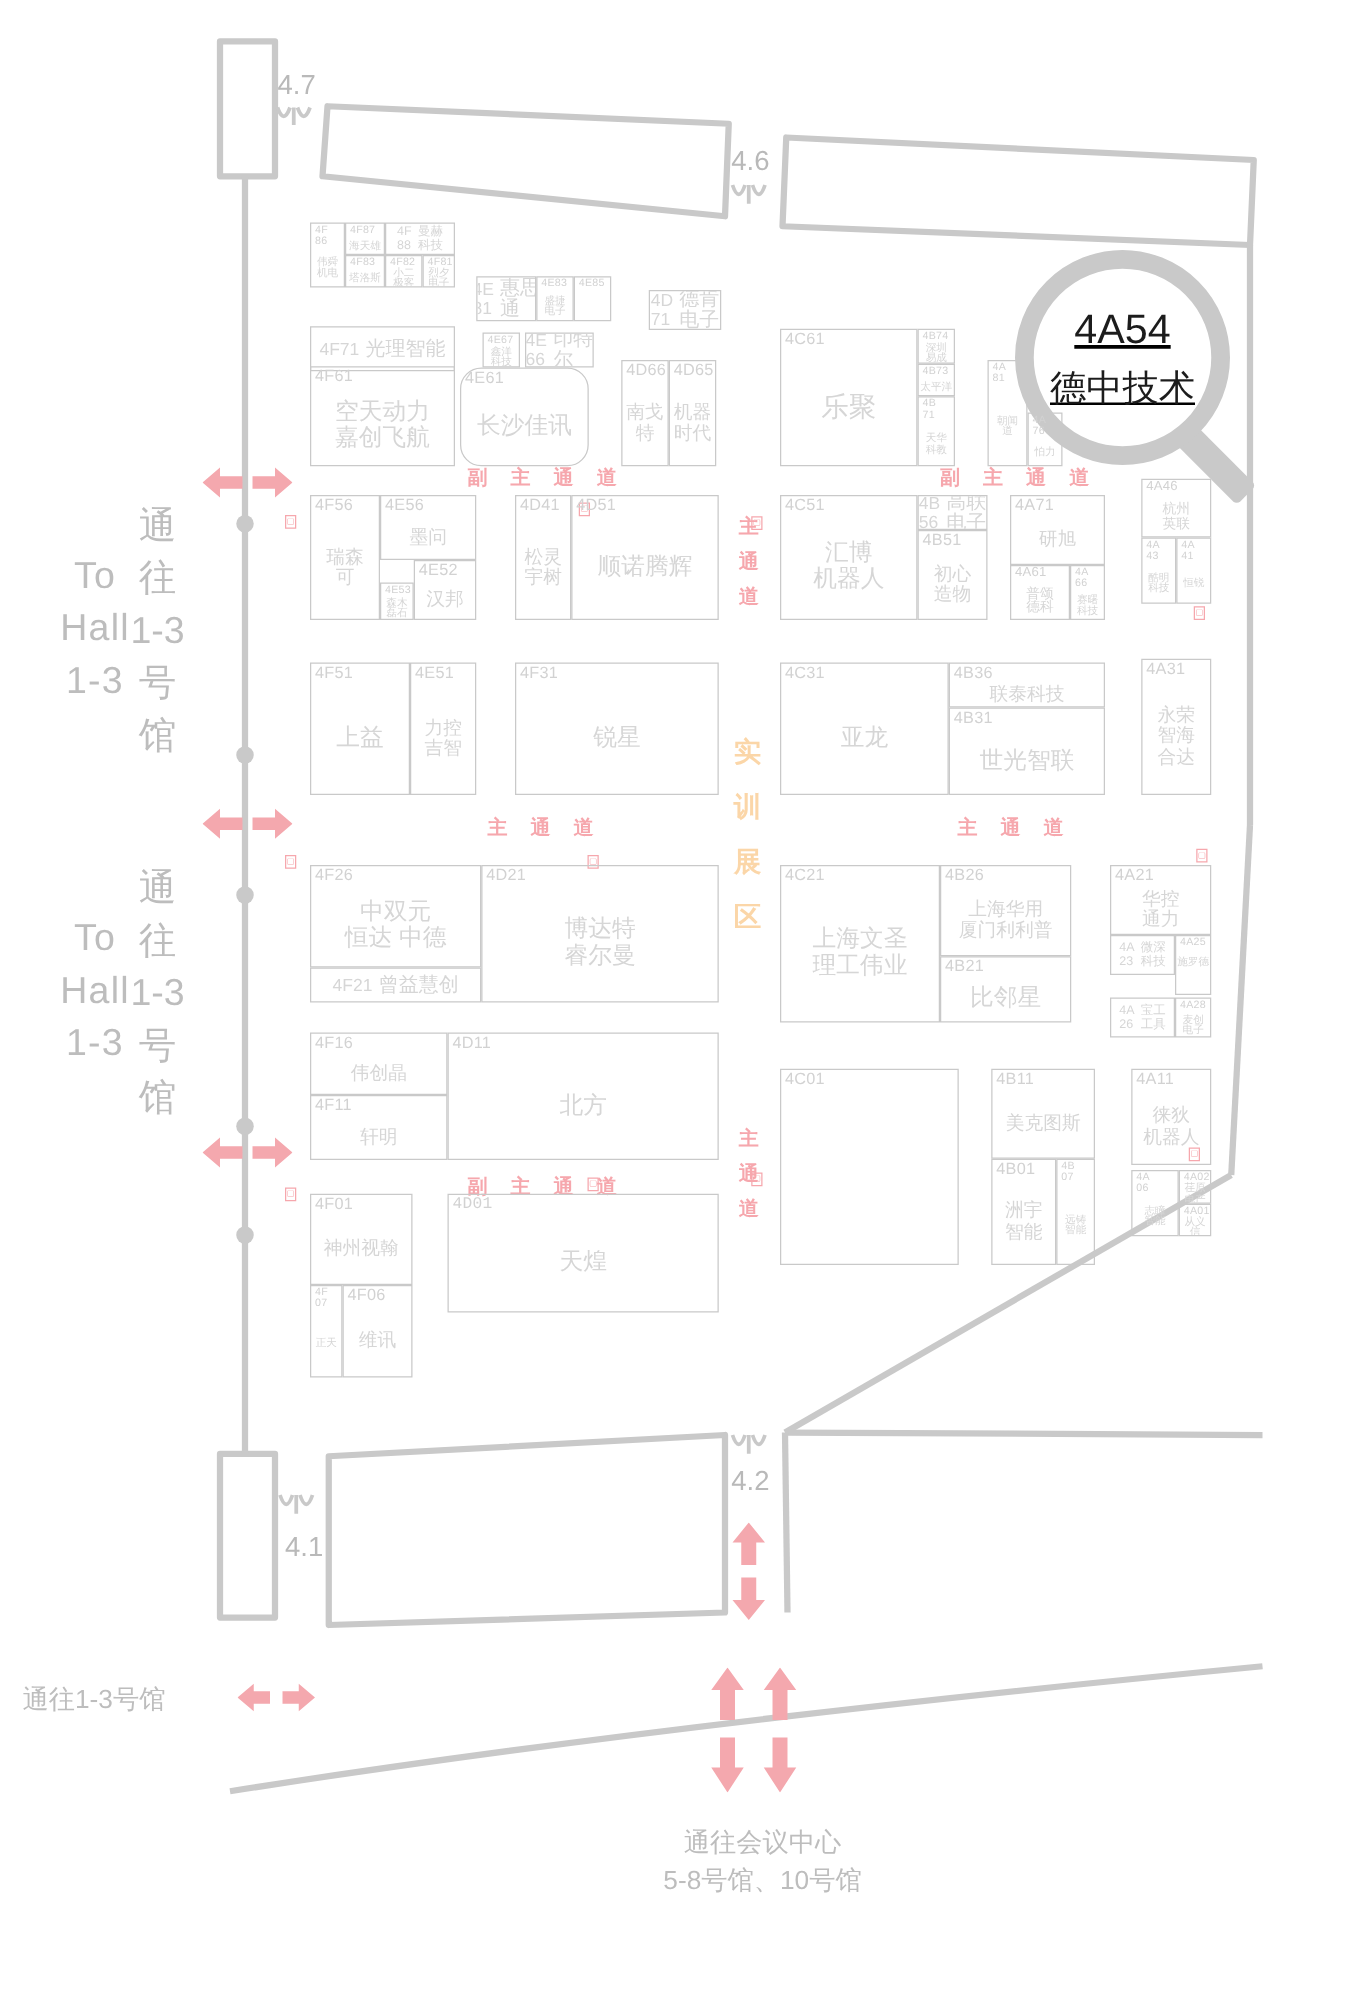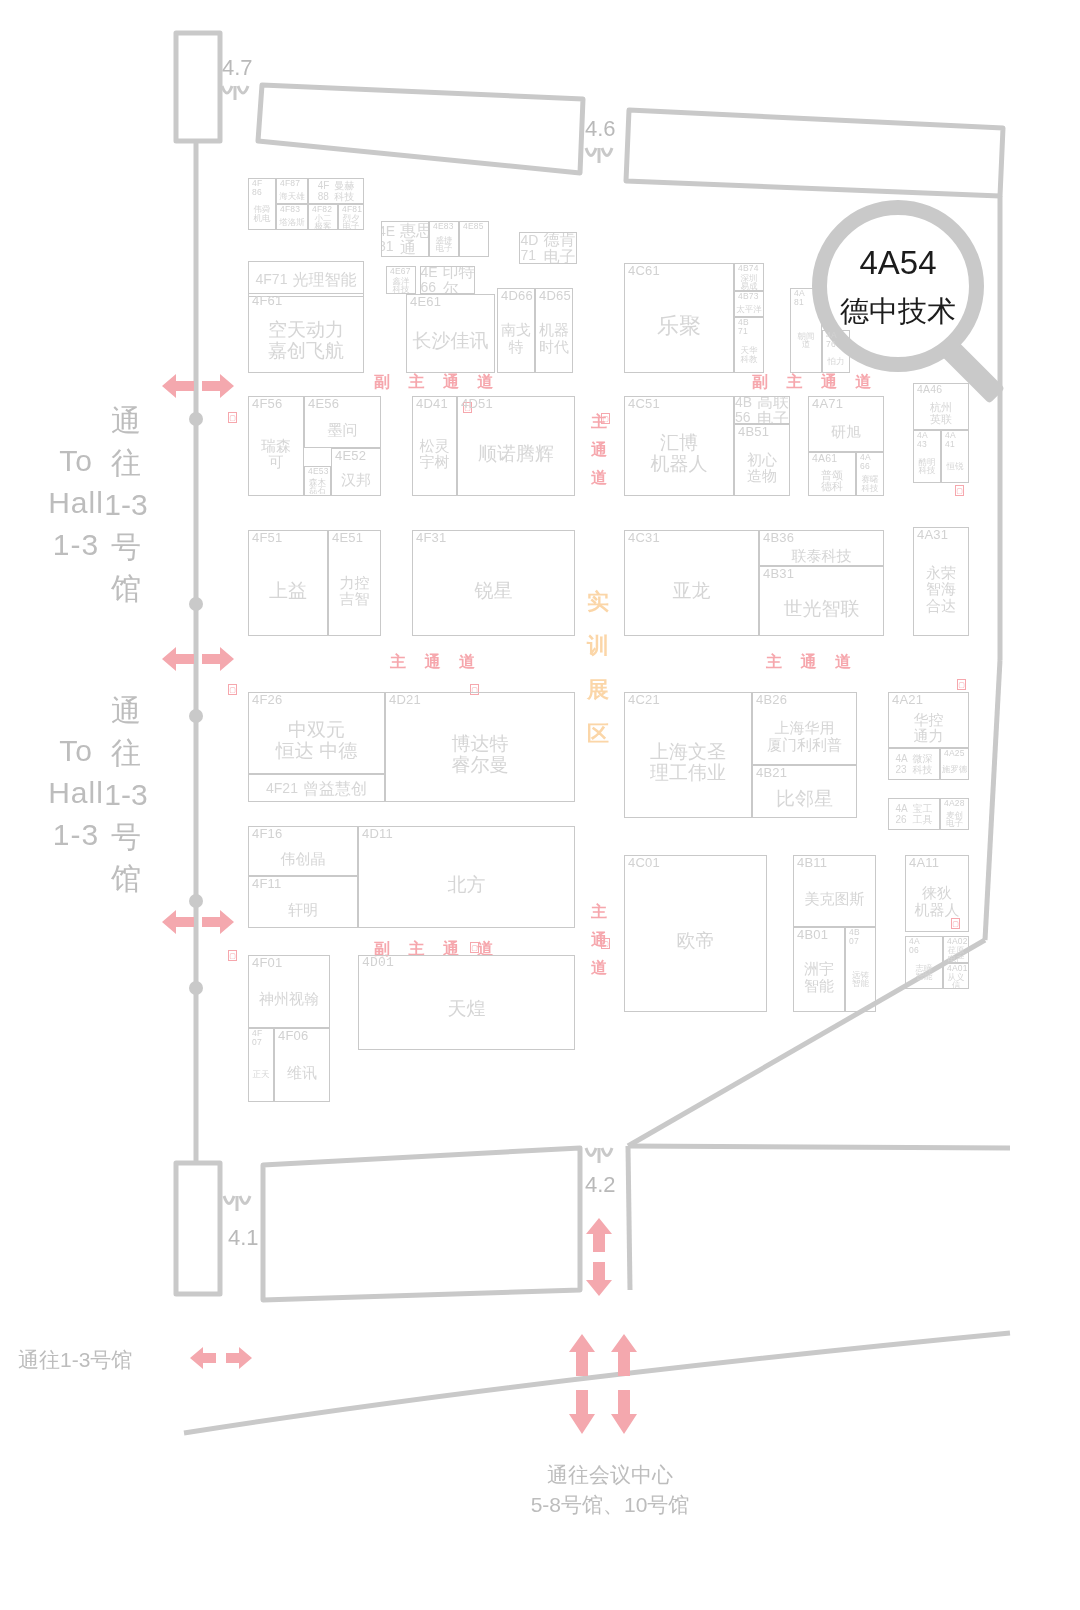--- a/index.html
+++ b/index.html
@@ -79,21 +79,21 @@
   #mag .ring{
     position:absolute;left:0;top:0;width:172px;height:172px;border-radius:50%;
     background:#fff;border:15px solid #c9c9c9;box-sizing:border-box;
   }
   #mag .handle{
     position:absolute;left:130px;top:130px;width:78px;height:22px;
     background:#c9c9c9;border-radius:4px;
     transform:rotate(45deg);transform-origin:0 50%;
   }
   #mag .mtxt{position:absolute;left:0;top:0;width:172px;height:172px;
-    display:flex;flex-direction:column;align-items:center;justify-content:center;gap:16px;}
+    display:flex;flex-direction:column;align-items:center;justify-content:center;gap:16px;text-decoration:underline;}
   #mag .mcode{font-size:33px;color:#1c1c1c;line-height:34px;}
   #mag .mname{font-size:29px;color:#1c1c1c;line-height:30px;}
 </style>
 </head>
 <body>
 
 <div id="stage">
 
   <svg id="walls" viewBox="0 0 1080 1610">
     <g fill="none" stroke="#c9c9c9" stroke-width="5" stroke-linejoin="round">
@@ -307,21 +307,21 @@
 科技</div>
       </div>
       <div class="booth xs" style="left: 420px; top: 266px; width: 55px; height: 28px;">
         <div class="inline">
           <div class="c">4E
 66</div>
           <div class="n">印特
 尔</div>
         </div>
       </div>
-      <div class="booth mid" style="left: 406px; top: 294px; width: 89px; height: 79px;">
+      <div class="booth mid" style="left: 368px; top: 294px; width: 103px; height: 79px; border-radius: 17px;">
         <div class="code">4E61</div>
         <div class="nm" style="top: 14px; height: 65px; display: flex; align-items: center; justify-content: center;">长沙佳讯</div>
       </div>
       <div class="booth sm" style="left: 497px; top: 288px; width: 38px; height: 85px;">
         <div class="code">4D66</div>
         <div class="nm" style="top: 14px; height: 71px; display: flex; align-items: center; justify-content: center;">南戈
 特</div>
       </div>
       <div class="booth sm" style="left: 535px; top: 288px; width: 38px; height: 85px;">
         <div class="code">4D65</div>
@@ -501,21 +501,21 @@
 通力</div>
       </div>
       <div class="booth xxs" style="left: 888px; top: 748px; width: 52px; height: 32px;">
         <div class="inline tiny">
           <div class="c">4A
 23</div>
           <div class="n">微深
 科技</div>
         </div>
       </div>
-      <div class="booth xxs" style="left: 940px; top: 748px; width: 29px; height: 32px;">
+      <div class="booth xxs" style="left: 940px; top: 748px; width: 29px; height: 48px;">
         <div class="code">4A25</div>
         <div class="nm" style="top: 10px; height: 22px; display: flex; align-items: center; justify-content: center;">施罗德</div>
       </div>
       <div class="booth xxs" style="left: 888px; top: 798px; width: 52px; height: 32px;">
         <div class="inline tiny">
           <div class="c">4A
 26</div>
           <div class="n">宝工
 工具</div>
         </div>
@@ -532,21 +532,20 @@
       <div class="booth sm" style="left: 248px; top: 876px; width: 110px; height: 52px;">
         <div class="code">4F11</div>
         <div class="nm" style="top: 14px; height: 38px; display: flex; align-items: center; justify-content: center;">轩明</div>
       </div>
       <div class="booth mid" style="left: 358px; top: 826px; width: 217px; height: 102px;">
         <div class="code">4D11</div>
         <div class="nm" style="top: 14px; height: 88px; display: flex; align-items: center; justify-content: center;">北方</div>
       </div>
       <div class="booth mid" style="left: 624px; top: 855px; width: 143px; height: 157px;">
         <div class="code">4C01</div>
-        <div class="nm" style="top: 14px; height: 143px; display: flex; align-items: center; justify-content: center;">欧帝</div>
       </div>
       <div class="booth sm" style="left: 793px; top: 855px; width: 83px; height: 72px;">
         <div class="code">4B11</div>
         <div class="nm" style="top: 14px; height: 58px; display: flex; align-items: center; justify-content: center;">美克图斯</div>
       </div>
       <div class="booth sm" style="left: 793px; top: 927px; width: 52px; height: 85px;">
         <div class="code">4B01</div>
         <div class="nm" style="top: 14px; height: 71px; display: flex; align-items: center; justify-content: center;">洲宇
 智能</div>
       </div>

